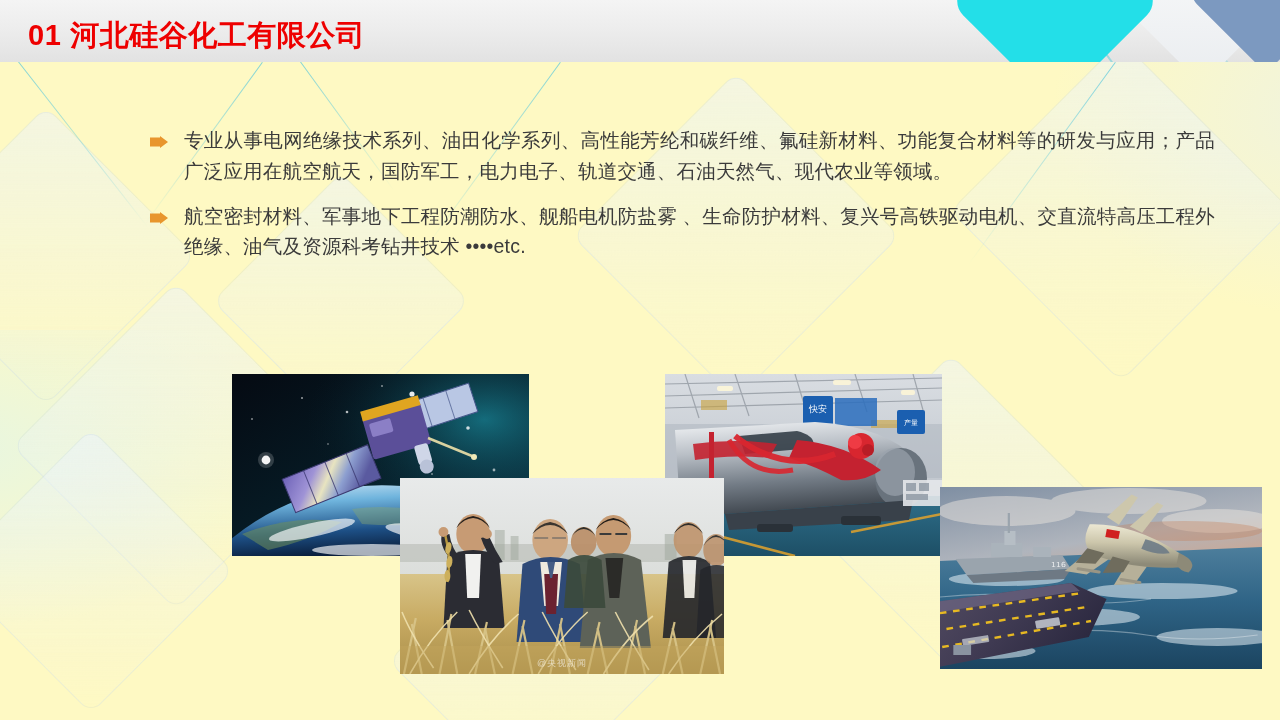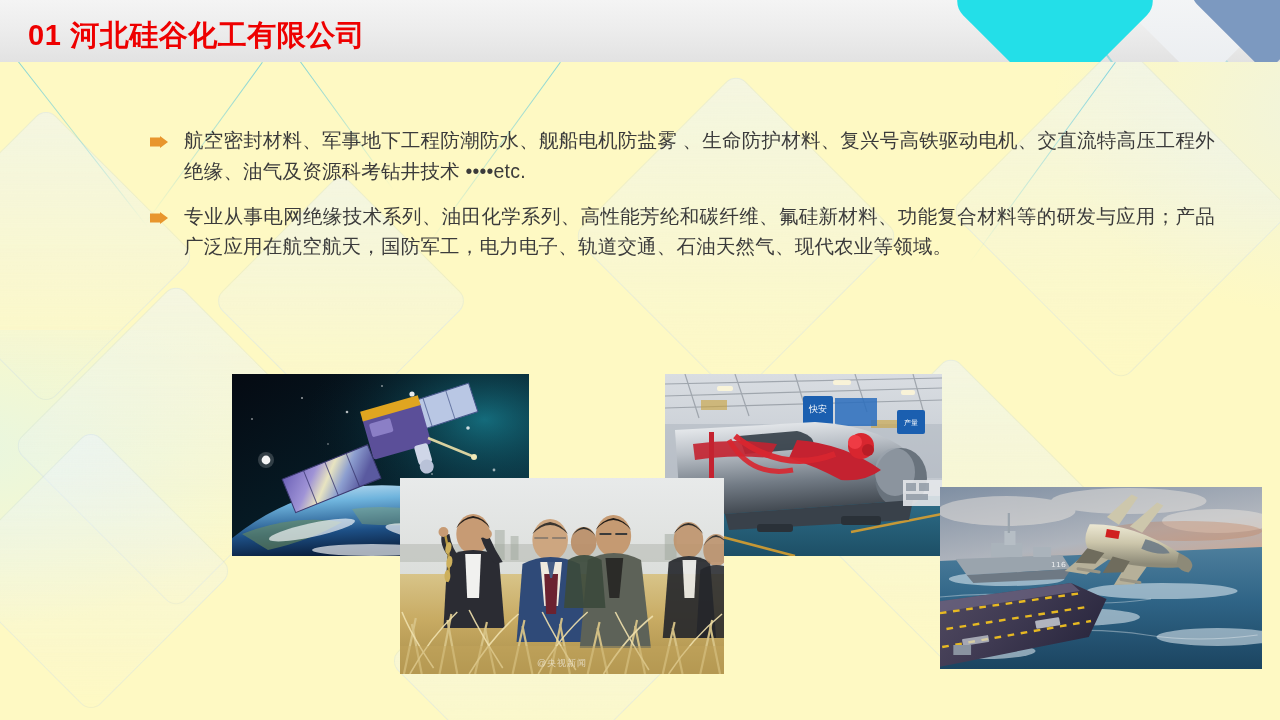--- a/index.html
+++ b/index.html
@@ -219,30 +219,30 @@
   </div>
 
   <div class="bullets">
 
     <div class="bullet">
       <span class="bullet-marker">
         <svg viewBox="0 0 18 12" xmlns="http://www.w3.org/2000/svg" aria-hidden="true">
           <path d="M0 1.5 L10 1.5 L10 0 L18 6 L10 12 L10 10.5 L0 10.5 Z" fill="#e8962d"></path>
         </svg>
       </span>
-      <span class="bullet-text">航空密封材料、军事地下工程防潮防水、舰船电机防盐雾 、生命防护材料、复兴号高铁驱动电机、交直流特高压工程外绝缘、油气及资源科考钻井技术 ••••etc.</span>
+      <span class="bullet-text">专业从事电网绝缘技术系列、油田化学系列、高性能芳纶和碳纤维、氟硅新材料、功能复合材料等的研发与应用；产品广泛应用在航空航天，国防军工，电力电子、轨道交通、石油天然气、现代农业等领域。</span>
     </div>
 
     <div class="bullet">
       <span class="bullet-marker">
         <svg viewBox="0 0 18 12" xmlns="http://www.w3.org/2000/svg" aria-hidden="true">
           <path d="M0 1.5 L10 1.5 L10 0 L18 6 L10 12 L10 10.5 L0 10.5 Z" fill="#e8962d"></path>
         </svg>
       </span>
-      <span class="bullet-text">专业从事电网绝缘技术系列、油田化学系列、高性能芳纶和碳纤维、氟硅新材料、功能复合材料等的研发与应用；产品广泛应用在航空航天，国防军工，电力电子、轨道交通、石油天然气、现代农业等领域。</span>
+      <span class="bullet-text">航空密封材料、军事地下工程防潮防水、舰船电机防盐雾 、生命防护材料、复兴号高铁驱动电机、交直流特高压工程外绝缘、油气及资源科考钻井技术 ••••etc.</span>
     </div>
 
 
   </div>
 
   <div class="photos">
 
     <div class="photo" id="photo-satellite">
       <svg viewBox="0 0 297 182" preserveAspectRatio="none" xmlns="http://www.w3.org/2000/svg">
         <defs>

